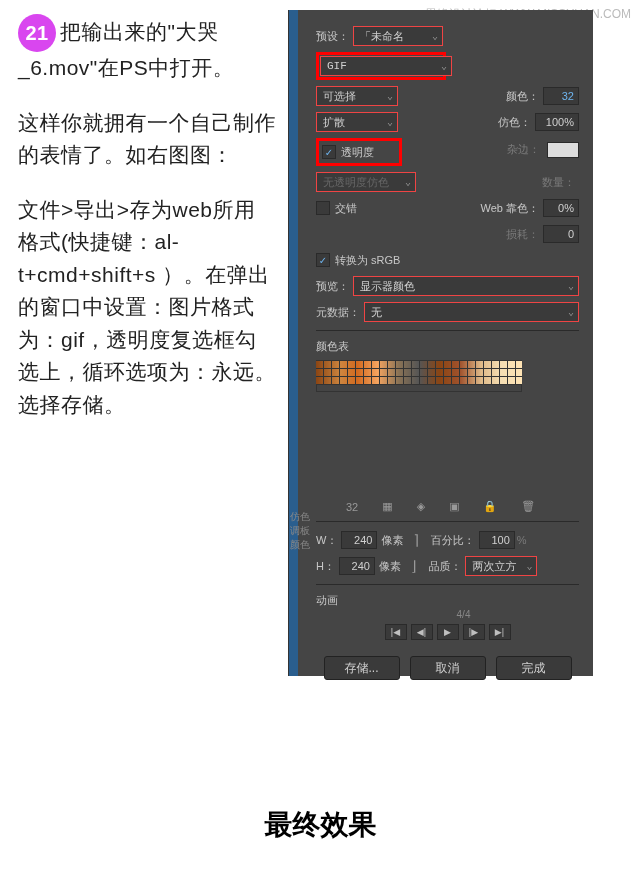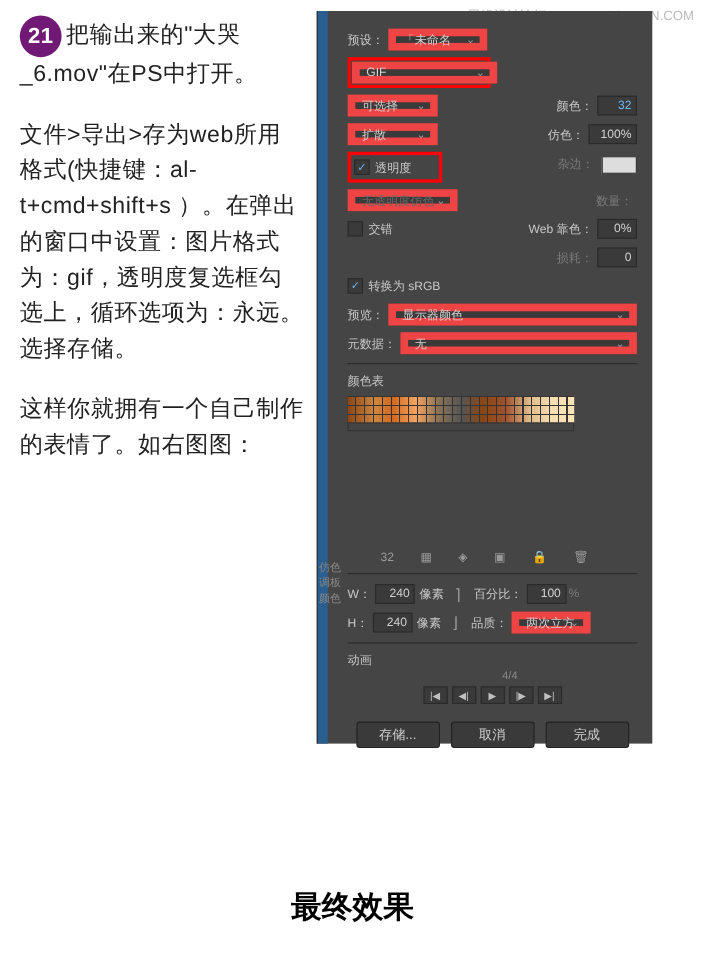--- a/index.html
+++ b/index.html
@@ -1,30 +1,30 @@
 <!DOCTYPE html>
 <html><head>
   <meta charset="utf-8">
   <style>
     * { margin: 0; padding: 0; box-sizing: border-box; }
     body { font-family: "Microsoft YaHei", Arial, sans-serif; width: 641px; height: 879px; background: #fff; position: relative; }
     .watermark { position: absolute; top: 6px; right: 10px; font-size: 12px; color: #bbb; }
     .content { display: flex; padding: 10px 0 0 18px; }
     .left { width: 270px; padding-right: 12px; }
-    .step-num { display: inline-flex; align-items: center; justify-content: center; width: 38px; height: 38px; background: #701a75; color: #fff; border-radius: 50%; font-weight: bold; font-size: 20px; vertical-align: middle; margin-right: 4px; }
+    .step-num { display: inline-flex; align-items: center; justify-content: center; width: 38px; height: 38px; background: #d946ef; color: #fff; border-radius: 50%; font-weight: bold; font-size: 20px; vertical-align: middle; margin-right: 4px; }
     .para { font-size: 21px; line-height: 1.55; color: #222; margin-bottom: 22px; letter-spacing: 0.5px; }
     .para:first-child { margin-top: 4px; }
     .right { width: 305px; position: relative; }
     .ps-panel { background: #454545; width: 305px; height: 666px; position: relative; font-size: 11px; color: #c8c8c8; padding-top: 16px; }
     .blue-strip { position: absolute; left: 0; top: 0; width: 10px; height: 666px; background: #2a5e8e; border-left: 1px solid #333; }
     .panel-inner { padding-left: 28px; padding-right: 14px; }
     .row { display: flex; align-items: center; margin-bottom: 6px; min-height: 20px; }
     .lbl { color: #c8c8c8; font-size: 11px; margin-right: 4px; }
     .lbl-dim { color: #7a7a7a; }
-    .dropdown { background: #3a3a3a; border: 7px solid #ef4444; height: 20px; display: flex; align-items: center; padding: 0 6px; color: #d0d0d0; font-size: 11px; position: relative; }
+    .dropdown { background: #3a3a3a; border: 1px solid #ef4444; height: 20px; display: flex; align-items: center; padding: 0 6px; color: #d0d0d0; font-size: 11px; position: relative; font-family: Liberation Mono, monospace; }
     .dropdown::after { content: "⌄"; position: absolute; right: 4px; font-size: 10px; color: #999; }
     .num-input { background: #3a3a3a; border: 1px solid #2a2a2a; height: 18px; width: 36px; text-align: right; padding: 0 4px; color: #6eb5f0; font-size: 11px; display: inline-flex; align-items: center; justify-content: flex-end; }
     .num-input.white { color: #d0d0d0; }
     .checkbox { width: 14px; height: 14px; background: #3a3a3a; border: 1px solid #2a2a2a; display: inline-flex; align-items: center; justify-content: center; margin-right: 5px; font-size: 10px; }
     .checkbox.checked::after { content: "✓"; color: #6eb5f0; }
     .red-box { border: 3px solid #f00; padding: 1px; }
     .swatch-grid { width: 206px; height: 24px; background: linear-gradient(90deg, #8B4513 0%, #CD853F 12%, #D2691E 20%, #F4A460 30%, #8B7355 40%, #555 50%, #8B4513 60%, #A0522D 70%, #DEB887 80%, #F5DEB3 90%, #FFE4B5 100%); position: relative; }
     .swatch-grid::after { content: ""; position: absolute; inset: 0; background-image: repeating-linear-gradient(0deg, transparent, transparent 7px, #333 7px, #333 8px), repeating-linear-gradient(90deg, transparent, transparent 7px, #333 7px, #333 8px); }
     .swatch-grid2 { width: 206px; height: 8px; background: #444; border: 1px solid #333; }
     .icon-row { display: flex; gap: 24px; padding-left: 30px; margin-top: 8px; color: #999; font-size: 11px; align-items: center; }
@@ -41,22 +41,22 @@
 </head>
 <body>
 
 <div class="watermark">思缘设计论坛   WWW.MISSYUAN.COM</div>
 
 <div class="content">
   <div class="left">
     <div class="para">
       <span class="step-num">21</span><span>把输出来的"大哭_6.mov"在PS中打开。</span>
     </div>
+    <div class="para">这样你就拥有一个自己制作的表情了。如右图图：</div>
     <div class="para">文件&gt;导出&gt;存为web所用格式(快捷键：al-t+cmd+shift+s ）。在弹出的窗口中设置：图片格式为：gif，透明度复选框勾选上，循环选项为：永远。选择存储。</div>
-    <div class="para">这样你就拥有一个自己制作的表情了。如右图图：</div>
   </div>
 
   <div class="right">
     <div class="ps-panel">
       <div class="blue-strip"></div>
       <div class="panel-inner">
 
         <div class="row">
           <span class="lbl">预设：</span>
           <div class="dropdown" style="width:90px">「未命名</div>

